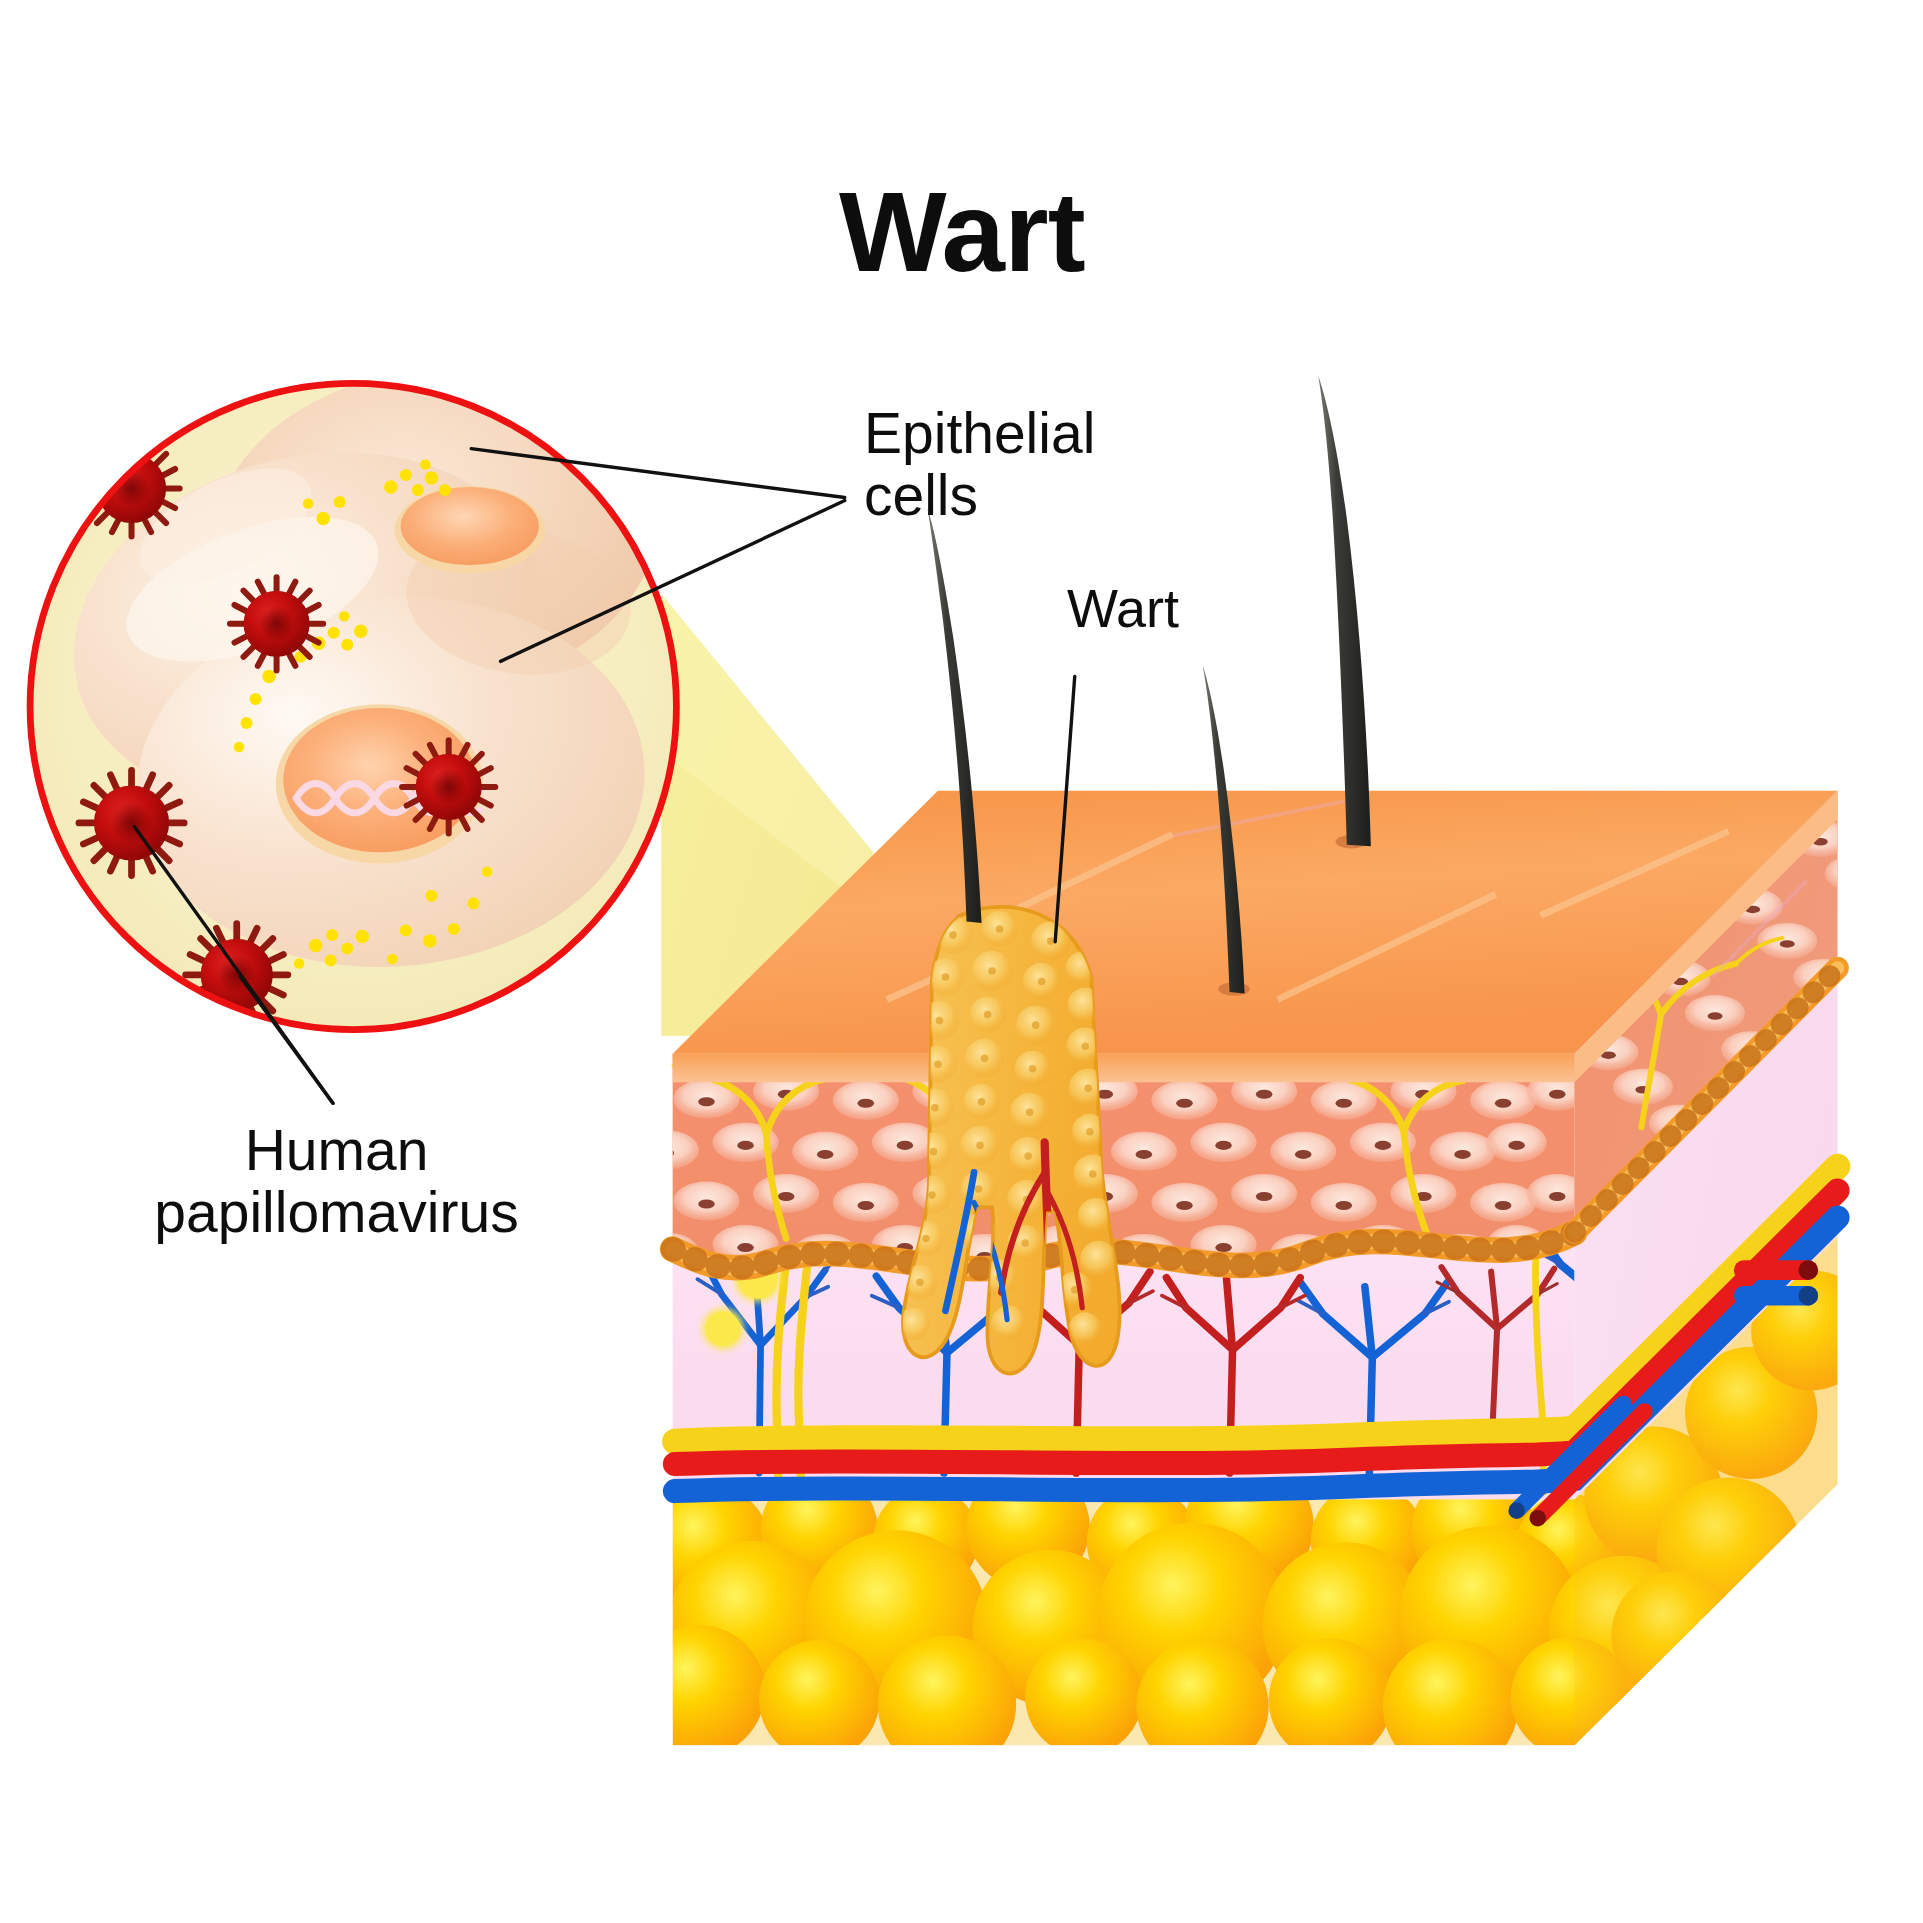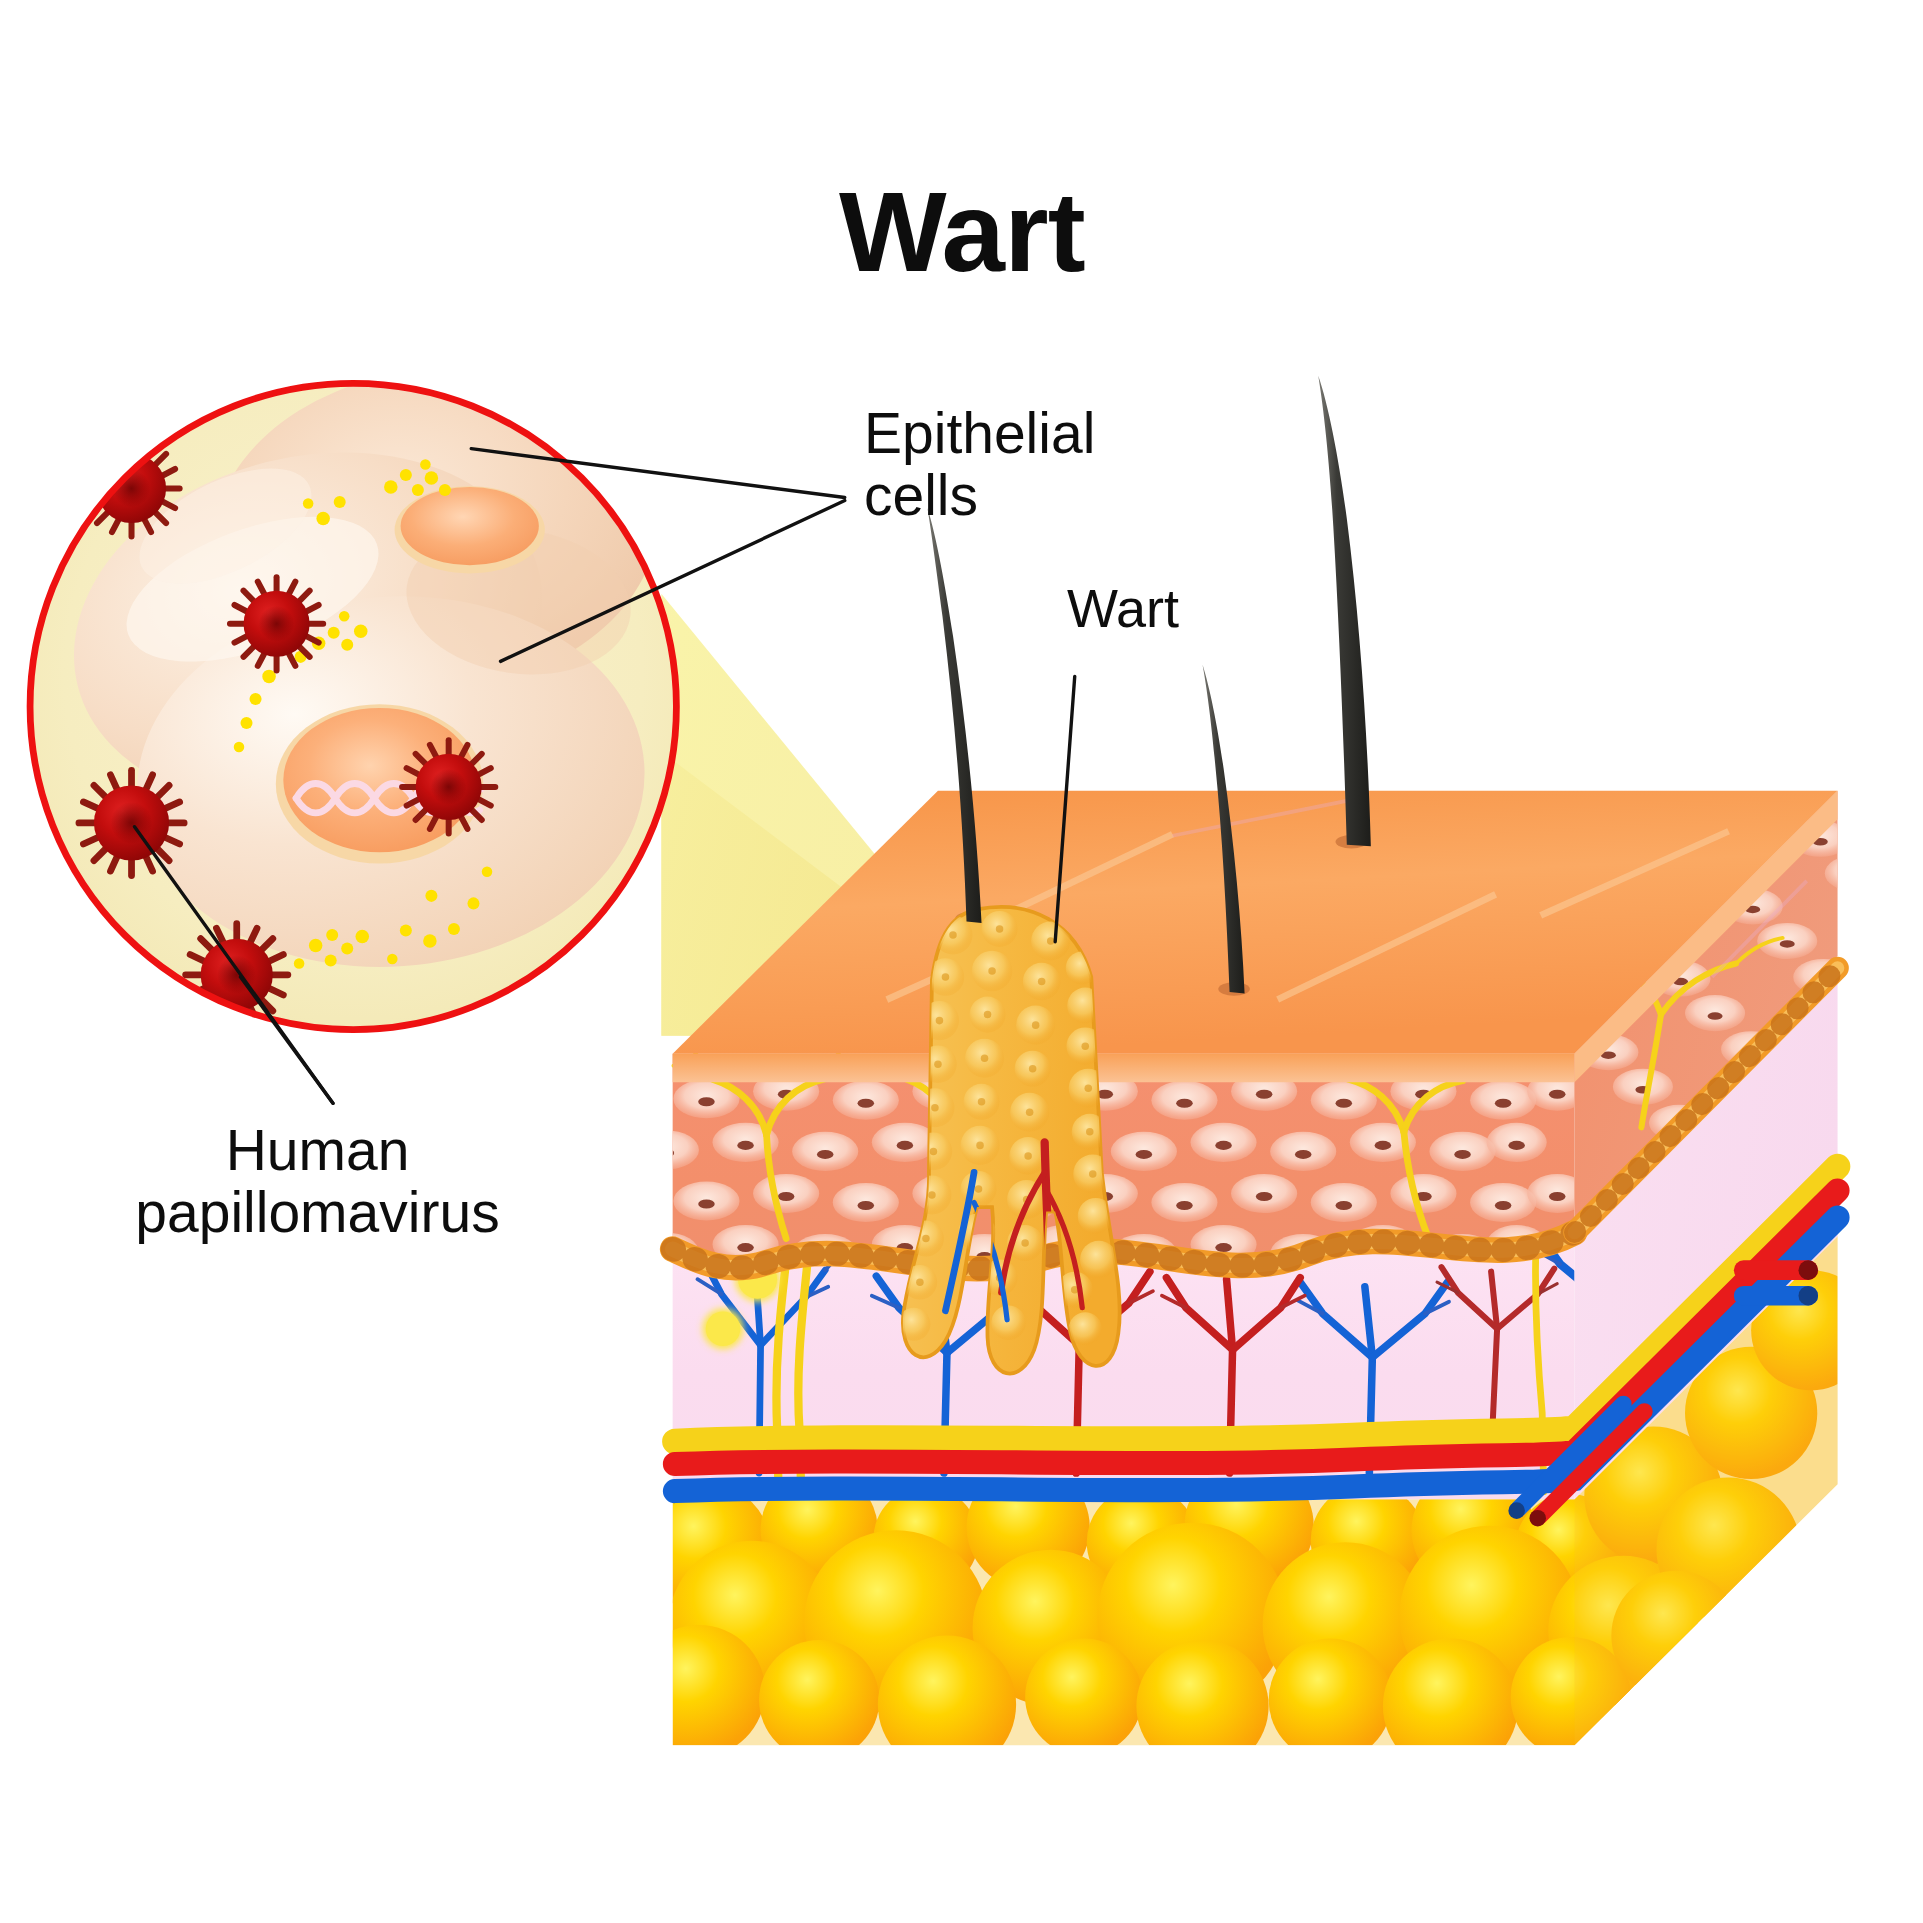--- a/index.html
+++ b/index.html
@@ -4,21 +4,21 @@
 <style>
   html,body{margin:0;padding:0;background:#fff;}
   body{width:1924px;height:1924px;overflow:hidden;
        font-family:"Liberation Sans","DejaVu Sans",sans-serif;}
   #stage{position:relative;width:1640px;height:1924px;background:#ffffff;}
   svg.layer{position:absolute;left:0;top:0;width:1924px;height:1924px;}
   .lbl{position:absolute;color:#0d0d0d;line-height:1.08;white-space:pre;}
   #title{font-weight:bold;font-size:114px;letter-spacing:-0.8px;left:0;top:170px;
          width:1924px;text-align:center;}
   #lbl-epithelial{font-size:57px;left:864px;top:403px;text-align:left;width:391px;}
-  #lbl-hpv{font-size:57px;left:17px;top:1120px;text-align:center;width:601px;}
+  #lbl-hpv{font-size:57px;left:36px;top:1120px;text-align:center;width:601px;}
   #lbl-wart{font-size:54px;left:1067px;top:579px;text-align:left;}
 </style>
 </head>
 <body>
 
 <div id="stage">
 
   <svg class="layer" viewBox="0 0 2560 2560">
     <defs>
 

